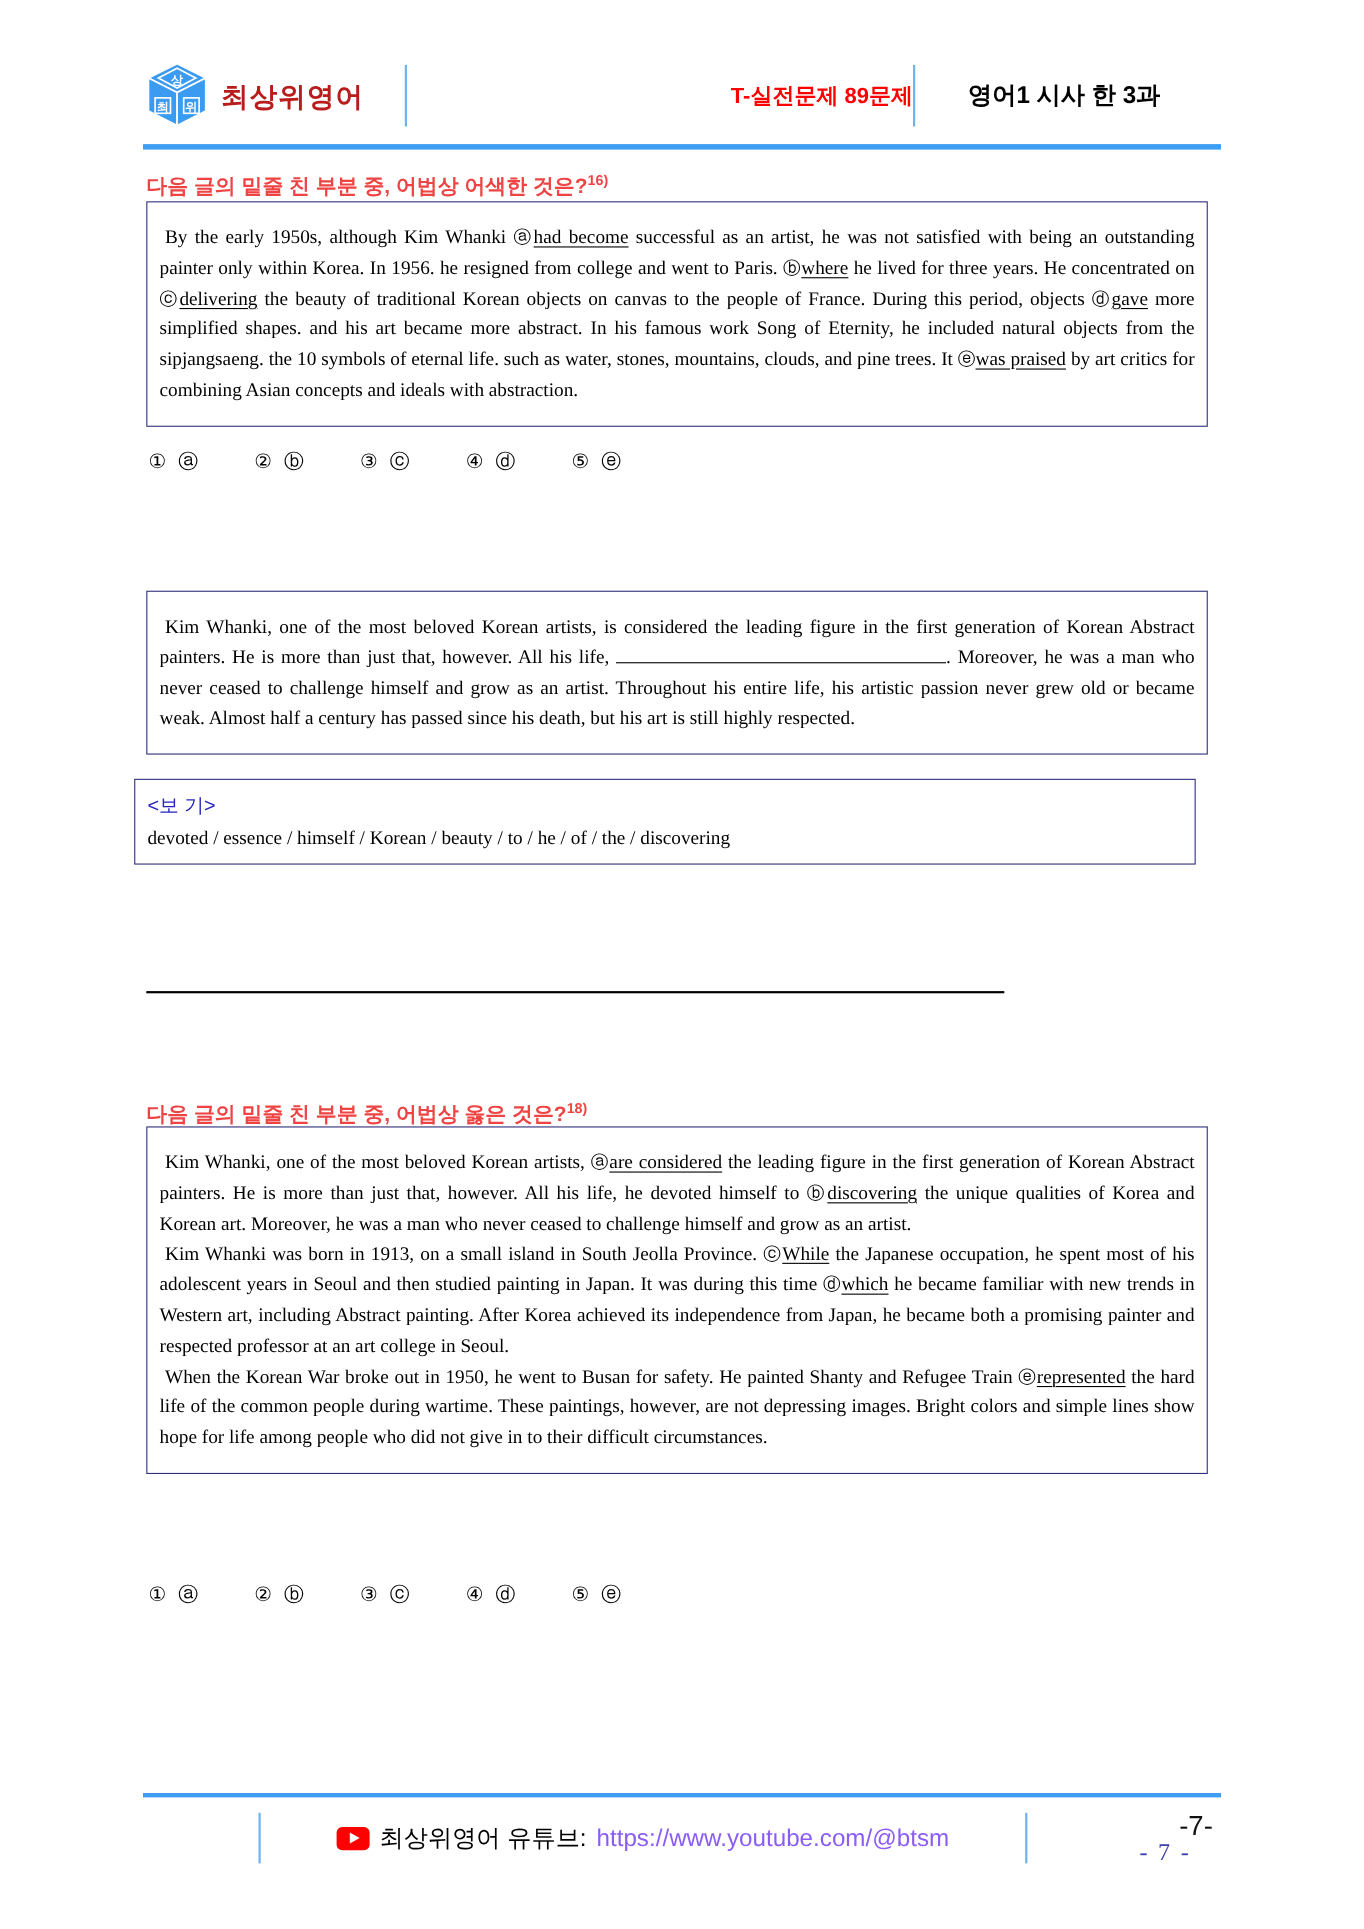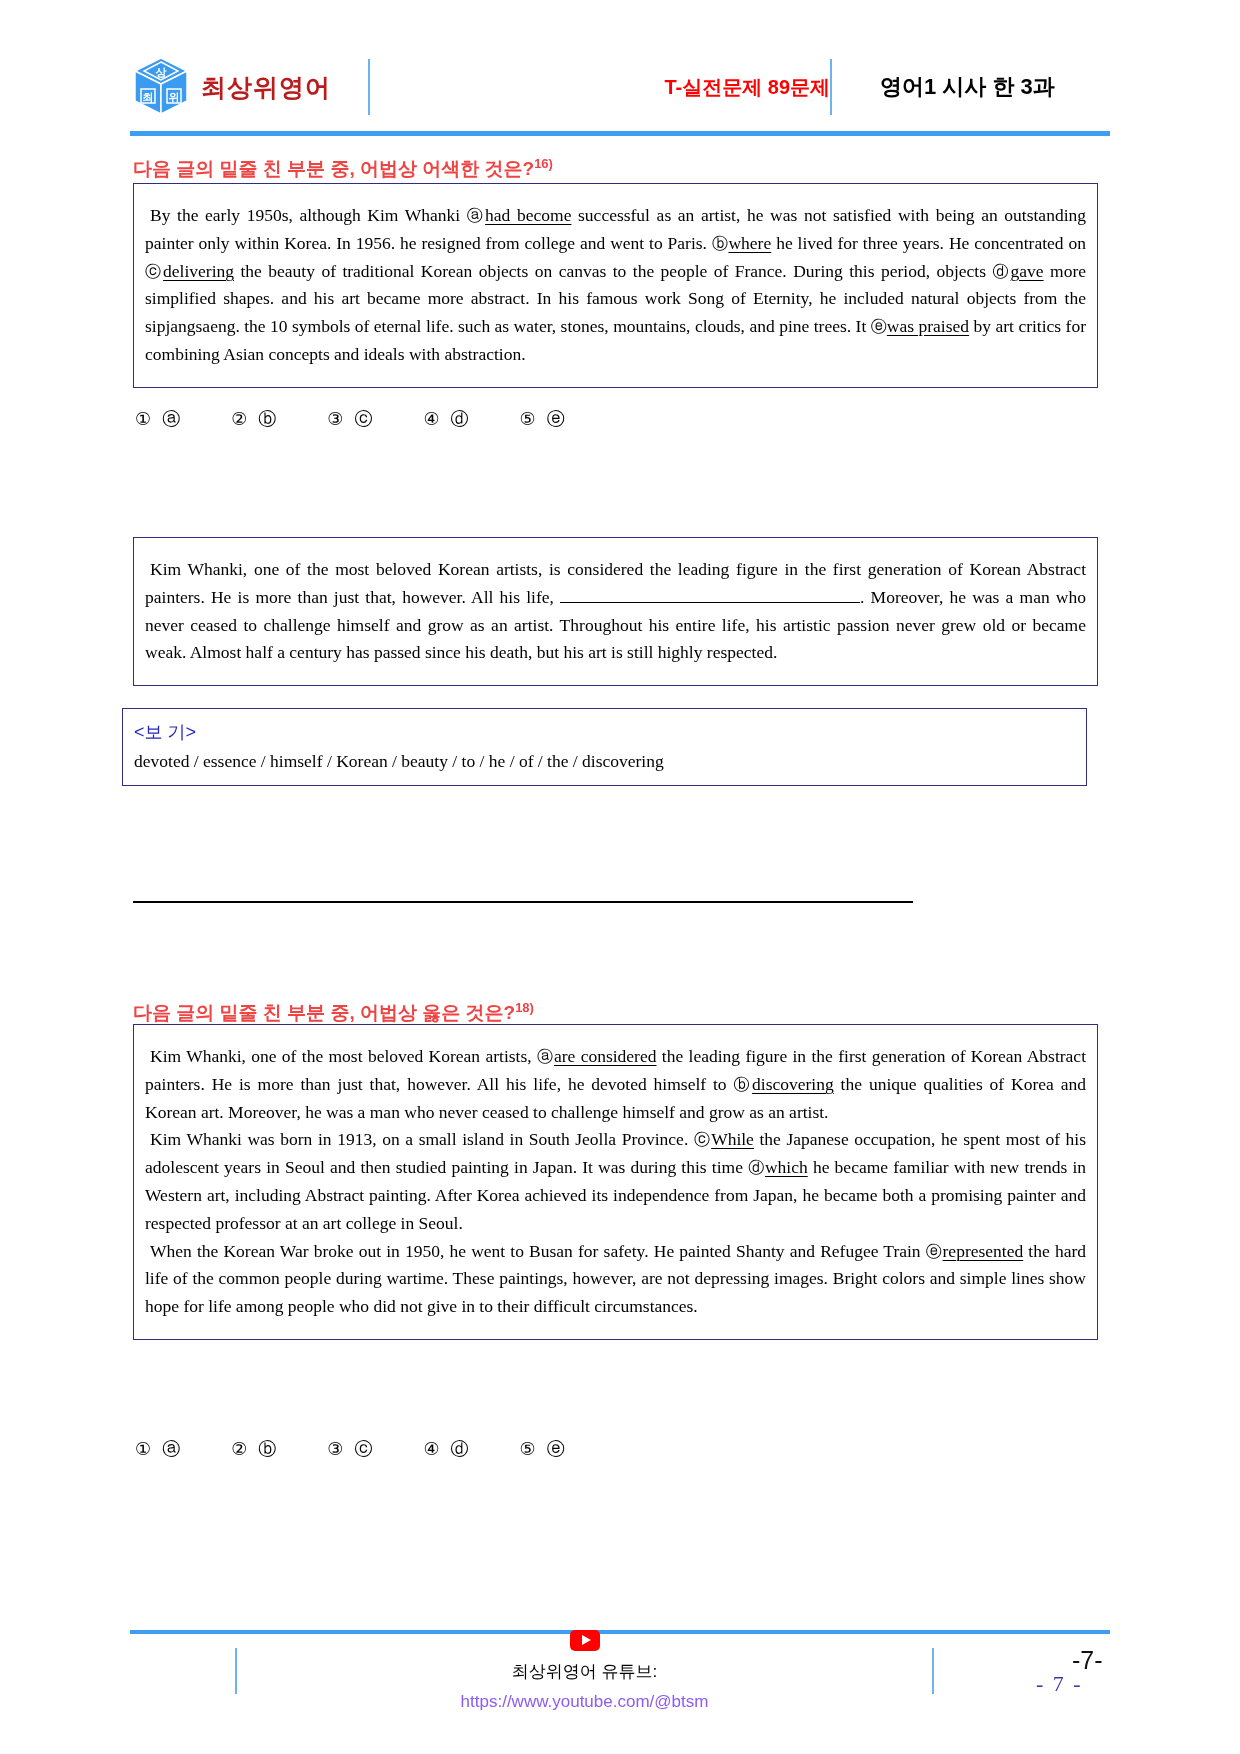--- a/index.html
+++ b/index.html
@@ -41,21 +41,21 @@
                 font-size:18px; line-height:29px; }
   .bogi-words { font-size:17.5px; line-height:29px; }
   .answer-line { position:absolute; left:133px; top:901px; width:780px; height:0;
                  border-bottom:2px solid #000; }
   
   .footer-rule { position:absolute; top:1630px; left:130px; width:980px; height:4px;
                  background:#3f9ef2; }
   .footer-bar { position:absolute; top:1648px; left:235px; width:695px; height:46px;
                 border-left:2px solid #6db3ef; border-right:2px solid #6db3ef;
                 display:flex; align-items:center; justify-content:center; gap:9px;
-                font-family:"Liberation Sans", sans-serif; font-size:17px; color:#000;flex-direction:column; }
+                font-family:"Liberation Sans", sans-serif; font-size:22px; color:#000; }
   .yt-icon { width:30px; height:21px; background:#ff0000; border-radius:5px;
              position:relative; display:inline-block; flex:0 0 auto; }
   .yt-icon::after { content:""; position:absolute; left:12px; top:5px;
                     border-left:9px solid #fff; border-top:5.5px solid transparent;
                     border-bottom:5.5px solid transparent; }
   .yt-url { color:#8b5cf6; text-decoration:none; }
   .page-num-top { position:absolute; top:1646px; left:1072px; color:#111;
                   font-family:"Liberation Sans", sans-serif; font-size:25px; }
   .page-num-bottom { position:absolute; top:1671px; left:1036px; color:#3c3cab;
                      font-size:22px; letter-spacing:2px; }

